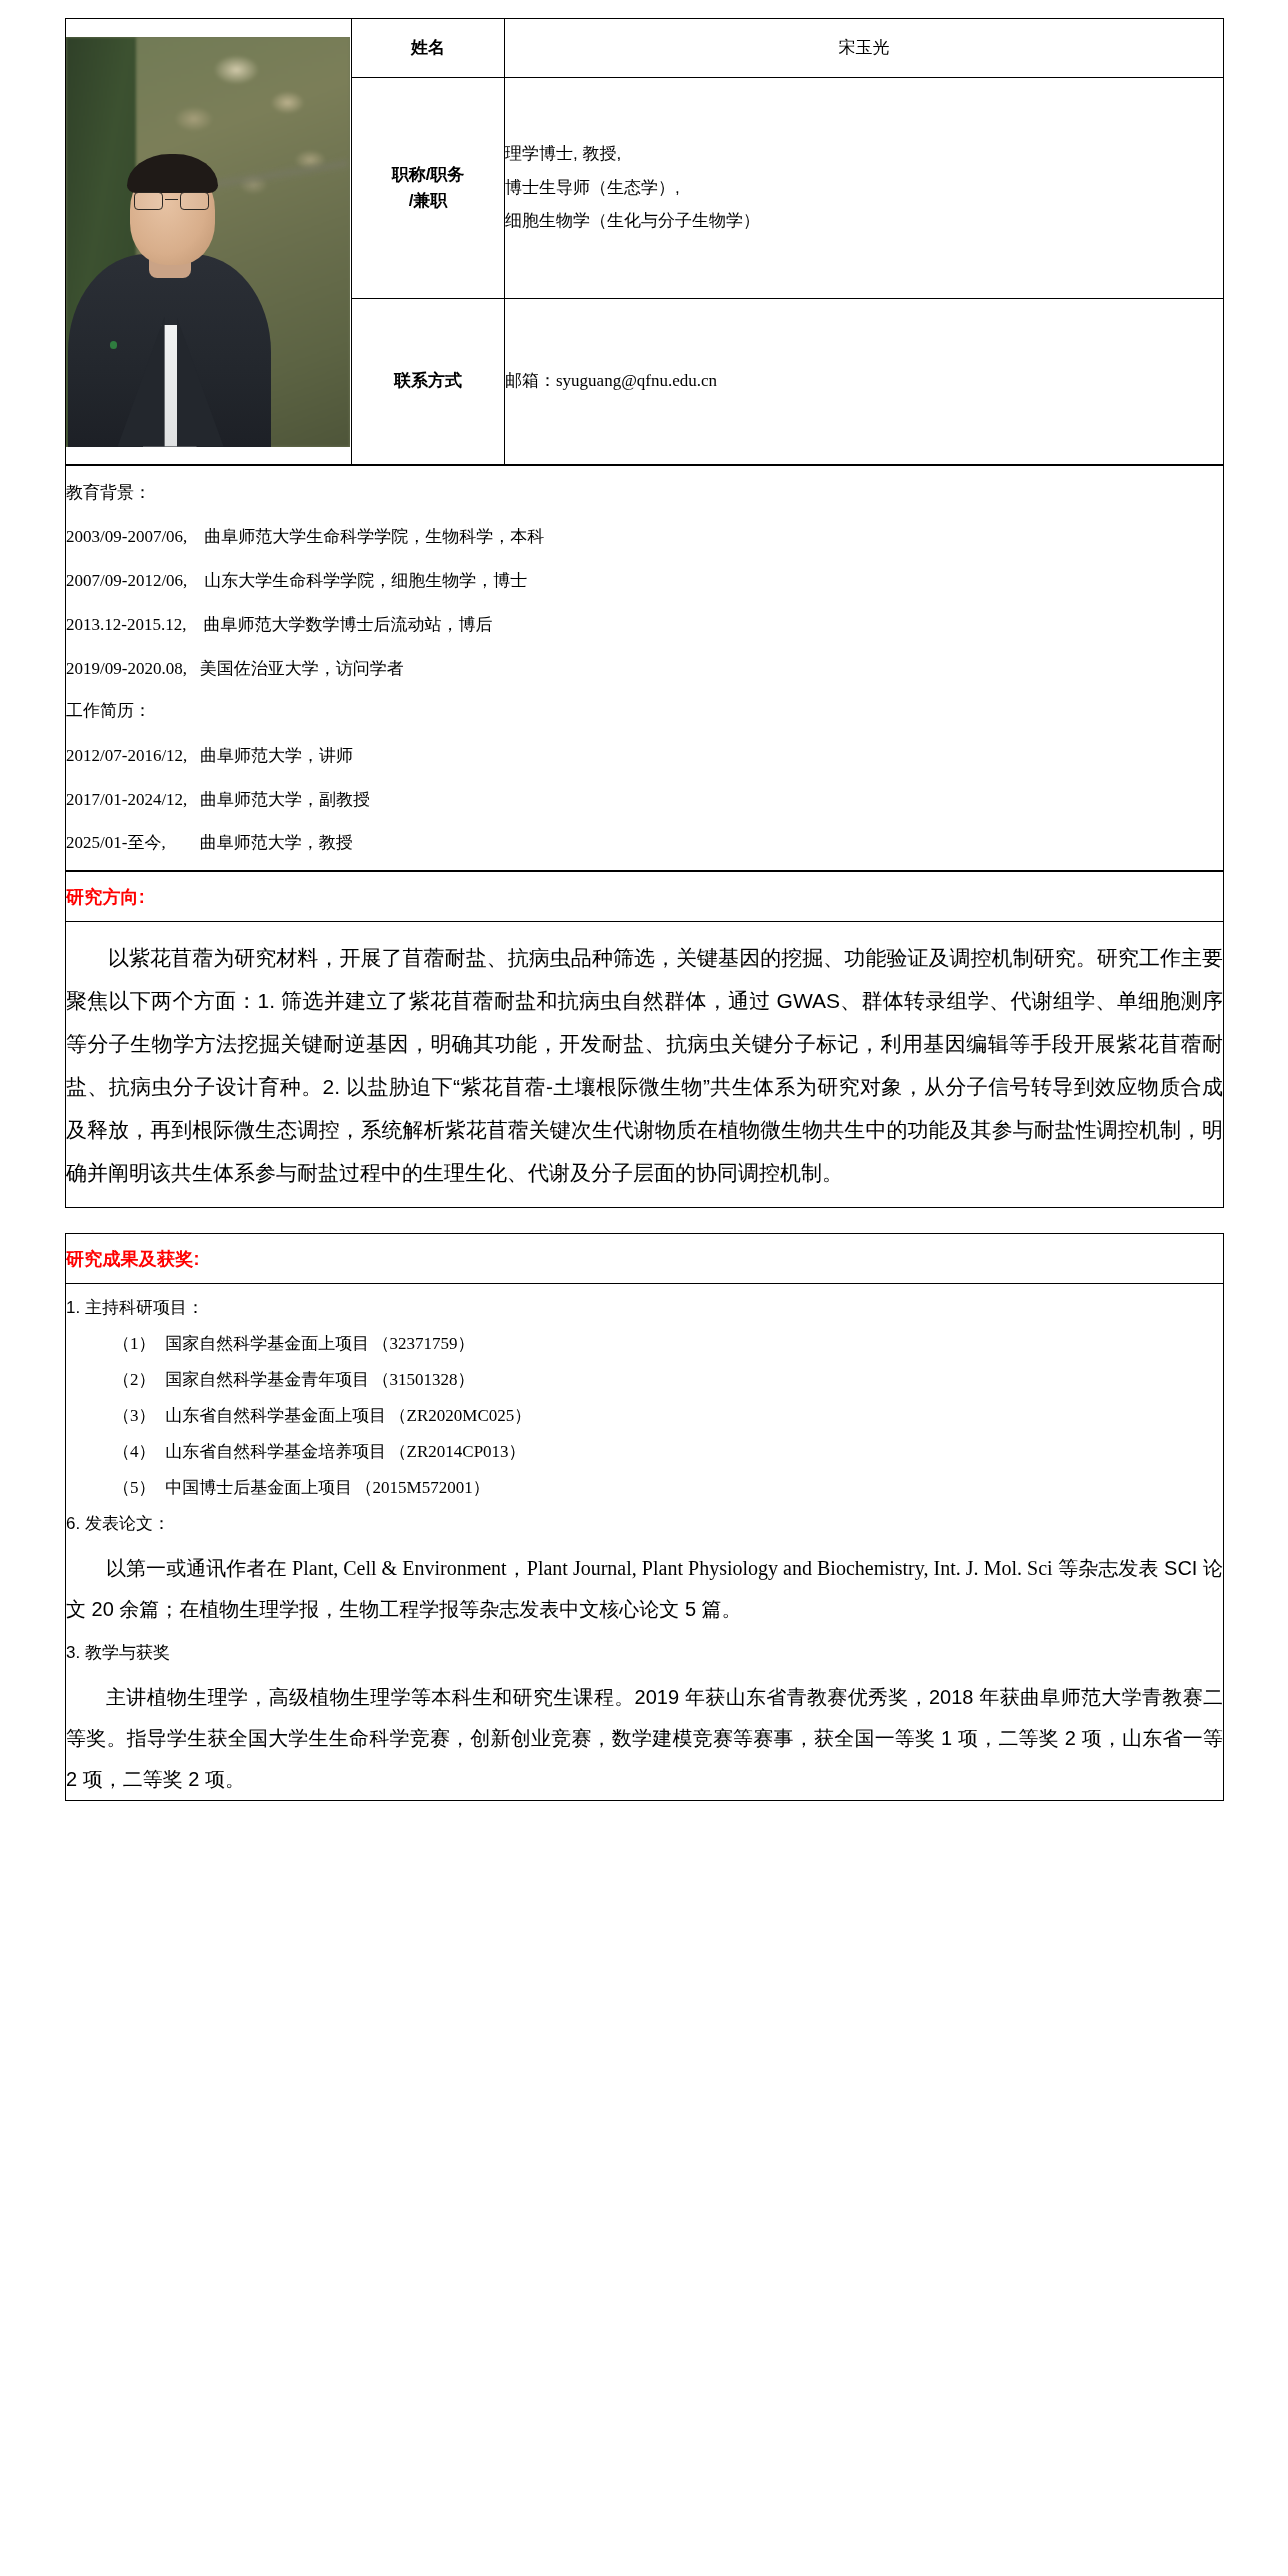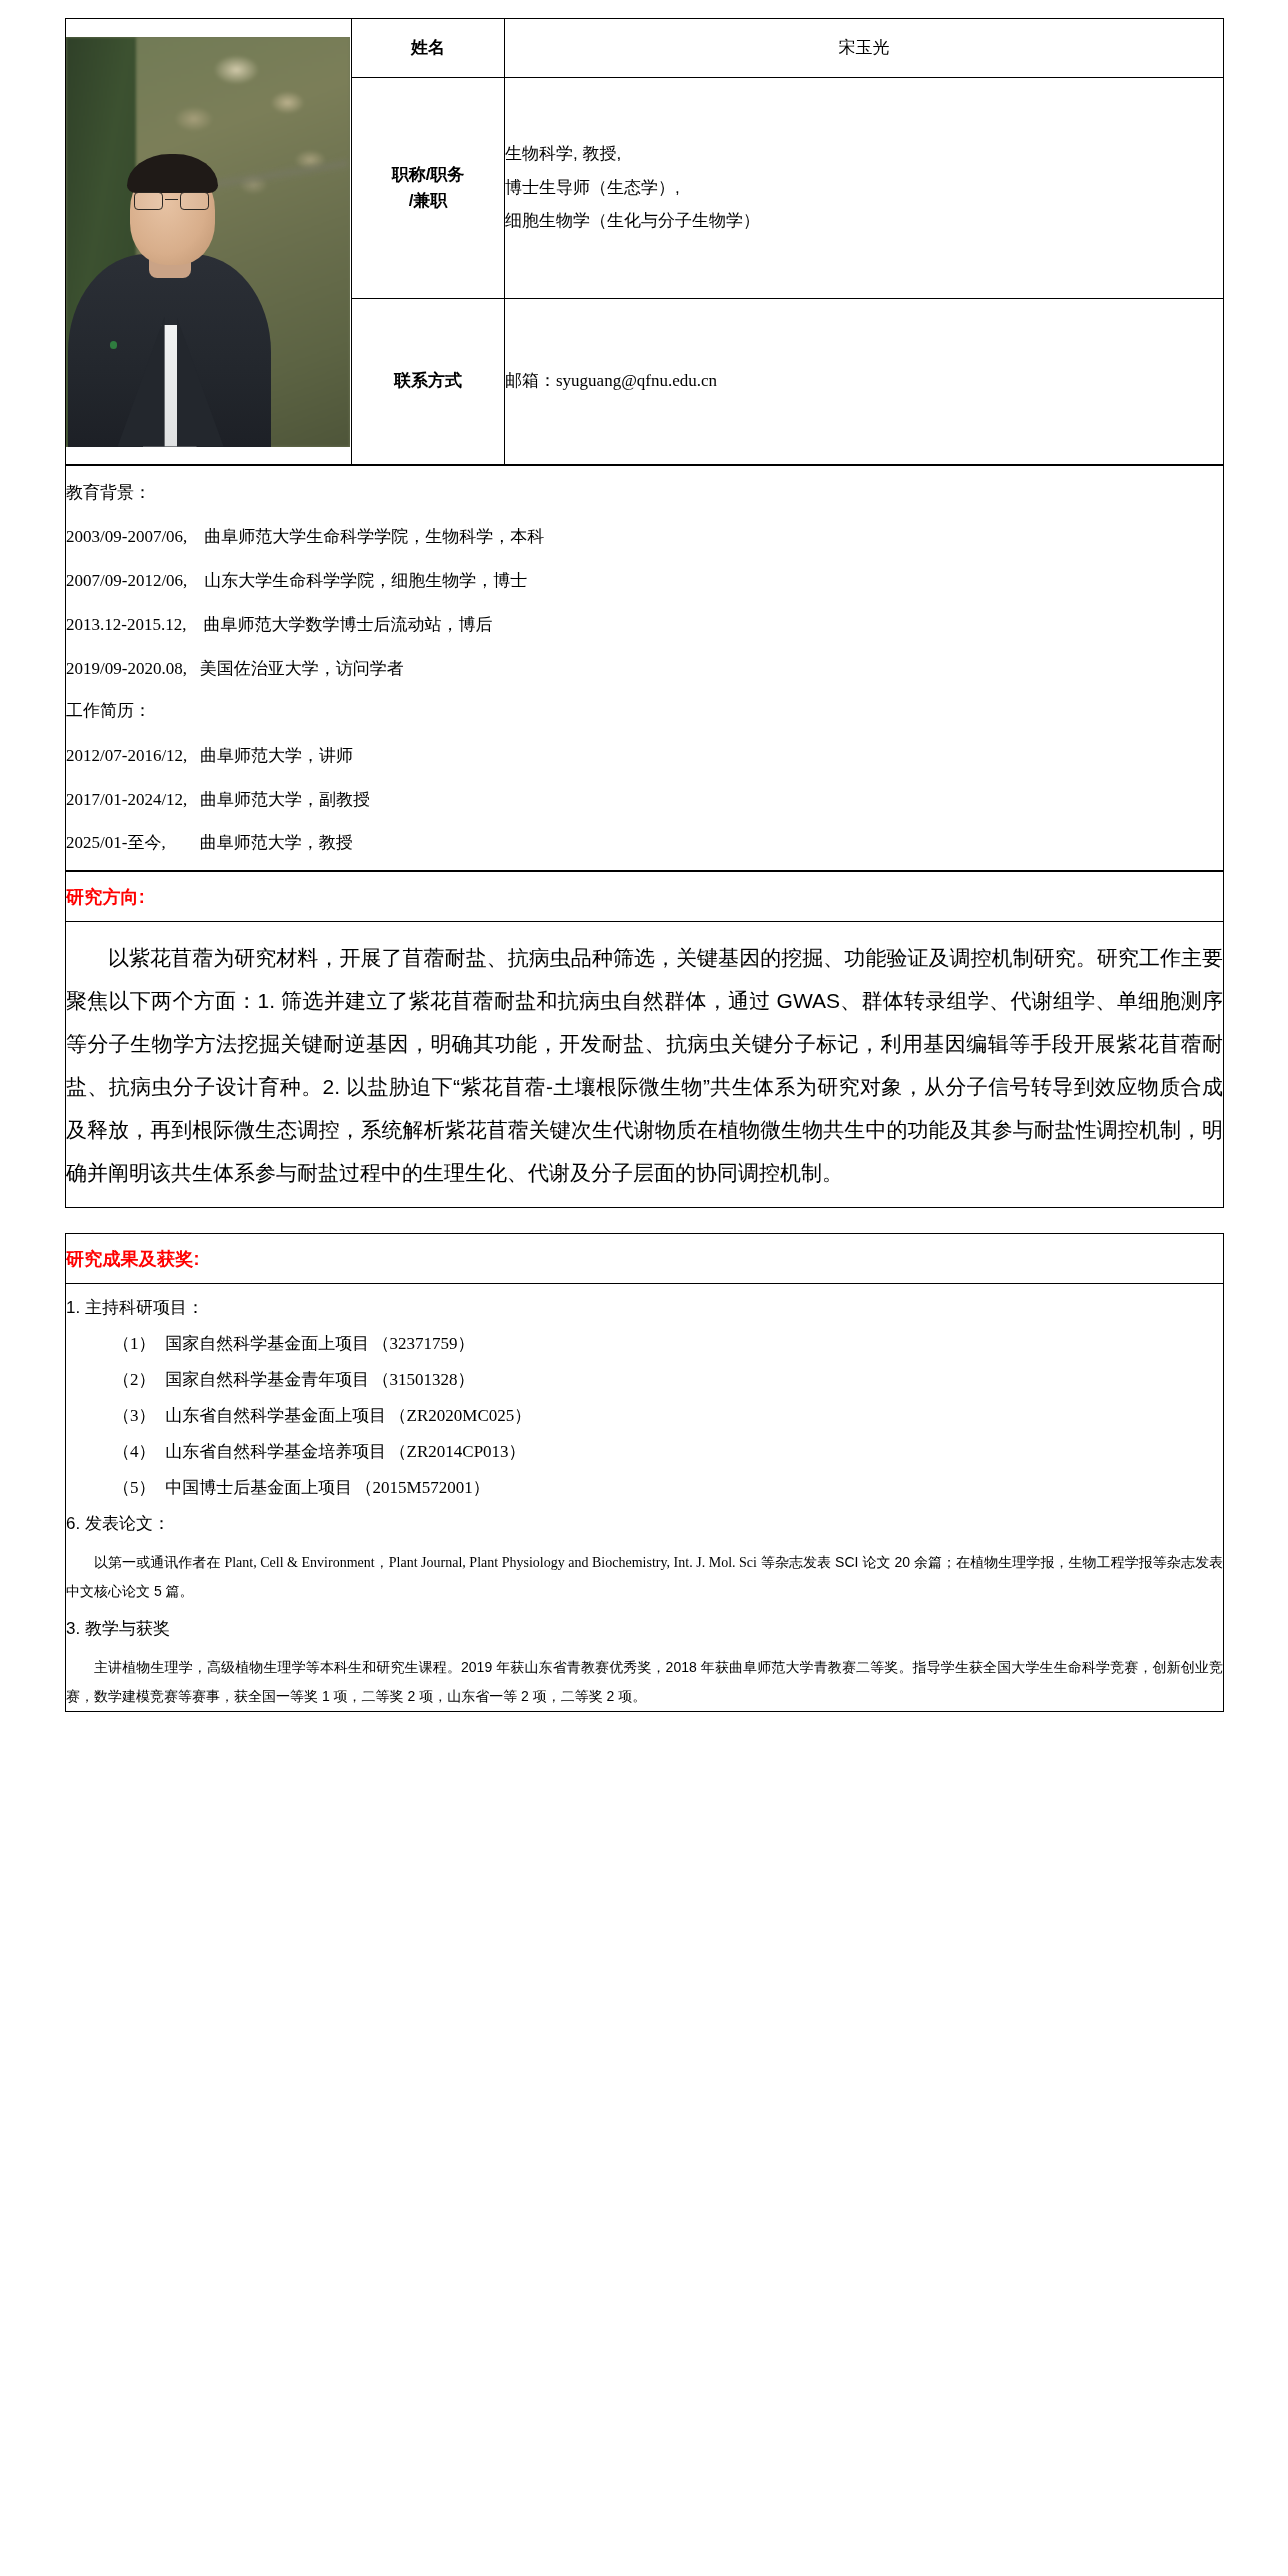--- a/index.html
+++ b/index.html
@@ -271,21 +271,21 @@
   .sub-item .code {
     font-family: "Liberation Serif", "DejaVu Serif", serif;
     margin-left: 3.3px;
   }
   .mixed-para {
     margin: 13px 0 0 0;
     text-indent: 2em;
     text-align: justify;
     text-justify: inter-ideograph;
     line-height: 2.05;
-    font-size: 14px;
+    font-size: 20px;
     font-family: "Liberation Sans", "DejaVu Sans", sans-serif;
   }
   .mixed-para .en {
     font-family: "Liberation Serif", "DejaVu Serif", serif;
   }
   .results-cell { vertical-align: top; padding: 13px 18px 21px 18px; }
 </style>
 </head>
 <body>
 
@@ -321,21 +321,21 @@
           <span class="ln">宋玉光</span>
         </td>
       </tr>
 
       <tr class="row-title">
         <td class="label-cell">
           <span class="sub">职称/职务</span>
           <span class="sub">/兼职</span>
         </td>
         <td class="value-cell">
-          <span class="ln">生物科学, 教授,</span>
+          <span class="ln">理学博士, 教授,</span>
           <span class="ln">博士生导师（生态学）,</span>
           <span class="ln">细胞生物学（生化与分子生物学）</span>
         </td>
       </tr>
 
       <tr class="row-contact">
         <td class="label-cell">联系方式</td>
         <td class="value-cell">
           <span class="ln email-val">邮箱：syuguang@qfnu.edu.cn</span>
         </td>

